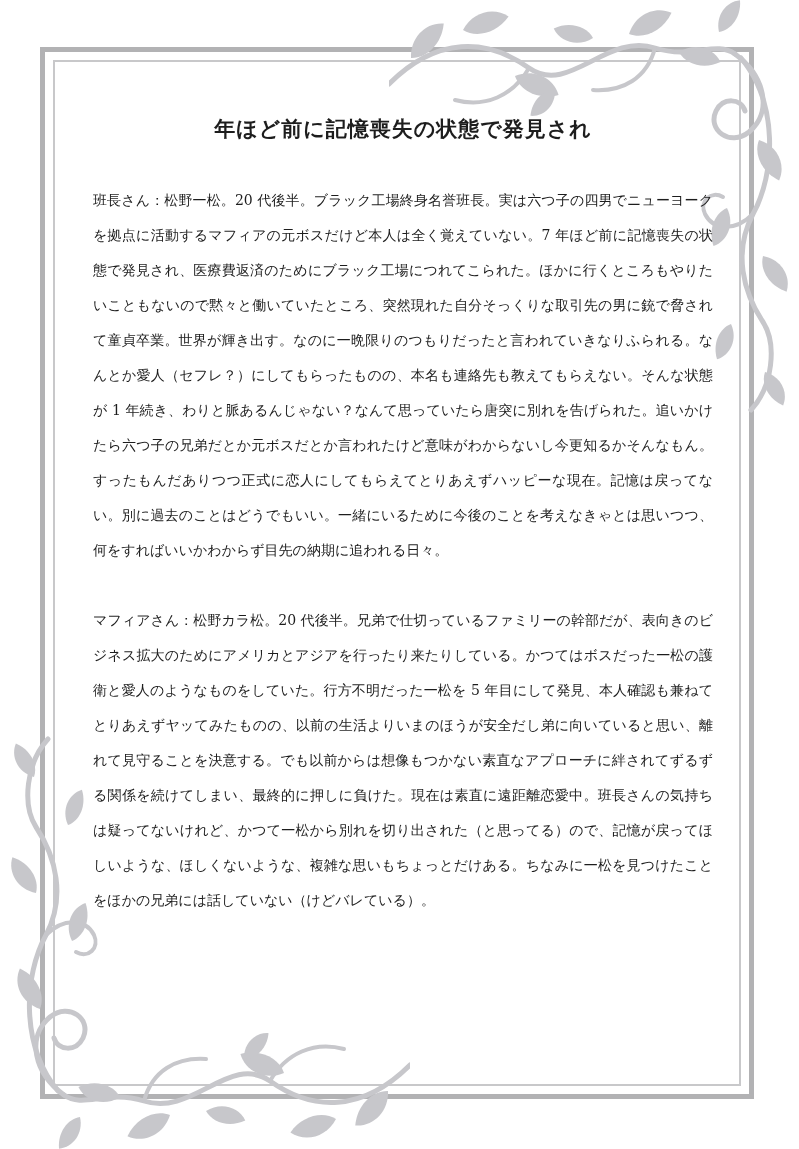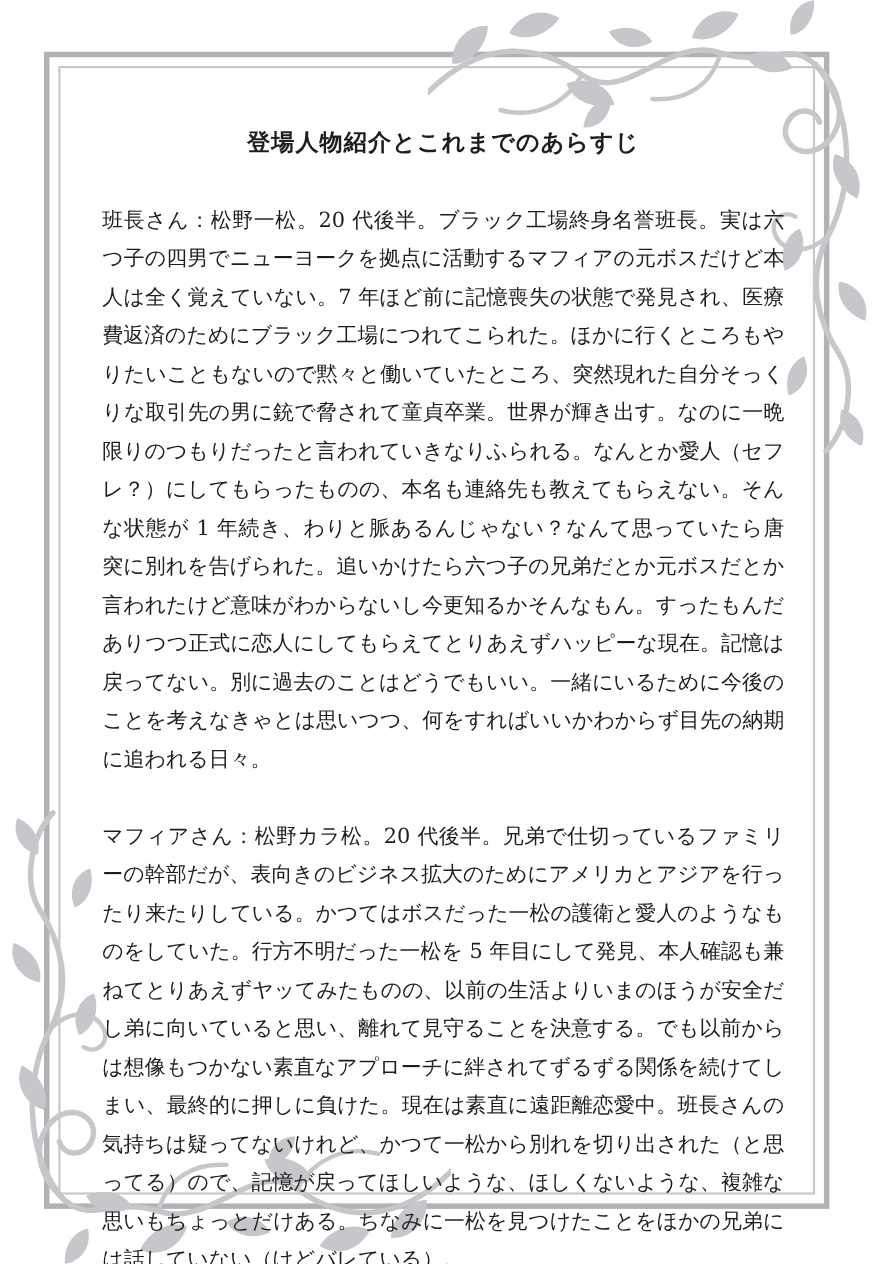--- a/index.html
+++ b/index.html
@@ -37,21 +37,21 @@
     color:var(--ink);
   }
   .doc-title{
     font-size:21px;
     font-weight:bold;
     text-align:center;
     letter-spacing:1px;
     margin-bottom:40px;
   }
   .para{
-    font-size:19px;
+    font-size:14px;
     line-height:35px;
     text-align:justify;
     text-justify:inter-ideograph;
   }
   .para + .para{margin-top:35px;}
 </style>
 </head>
 <body>
 
 <div class="page">
@@ -92,20 +92,20 @@
 
   <svg class="ornament tr" width="418" height="430" viewBox="-8 0 418 430">
     <use href="#vine"></use>
   </svg>
 
   <svg class="ornament bl" width="418" height="430" viewBox="-8 0 418 430">
     <use href="#vine"></use>
   </svg>
 
   <div class="content">
-    <h1 class="doc-title">登場人物紹介とこれまでのあらすじ</h1>
+    <h1 class="doc-title">年ほど前に記憶喪失の状態で発見され</h1>
 
     <p class="para">班長さん：松野一松。20 代後半。ブラック工場終身名誉班長。実は六つ子の四男でニューヨークを拠点に活動するマフィアの元ボスだけど本人は全く覚えていない。7 年ほど前に記憶喪失の状態で発見され、医療費返済のためにブラック工場につれてこられた。ほかに行くところもやりたいこともないので黙々と働いていたところ、突然現れた自分そっくりな取引先の男に銃で脅されて童貞卒業。世界が輝き出す。なのに一晩限りのつもりだったと言われていきなりふられる。なんとか愛人（セフレ？）にしてもらったものの、本名も連絡先も教えてもらえない。そんな状態が 1 年続き、わりと脈あるんじゃない？なんて思っていたら唐突に別れを告げられた。追いかけたら六つ子の兄弟だとか元ボスだとか言われたけど意味がわからないし今更知るかそんなもん。すったもんだありつつ正式に恋人にしてもらえてとりあえずハッピーな現在。記憶は戻ってない。別に過去のことはどうでもいい。一緒にいるために今後のことを考えなきゃとは思いつつ、何をすればいいかわからず目先の納期に追われる日々。</p>
 
     <p class="para">マフィアさん：松野カラ松。20 代後半。兄弟で仕切っているファミリーの幹部だが、表向きのビジネス拡大のためにアメリカとアジアを行ったり来たりしている。かつてはボスだった一松の護衛と愛人のようなものをしていた。行方不明だった一松を 5 年目にして発見、本人確認も兼ねてとりあえずヤッてみたものの、以前の生活よりいまのほうが安全だし弟に向いていると思い、離れて見守ることを決意する。でも以前からは想像もつかない素直なアプローチに絆されてずるずる関係を続けてしまい、最終的に押しに負けた。現在は素直に遠距離恋愛中。班長さんの気持ちは疑ってないけれど、かつて一松から別れを切り出された（と思ってる）ので、記憶が戻ってほしいような、ほしくないような、複雑な思いもちょっとだけある。ちなみに一松を見つけたことをほかの兄弟には話していない（けどバレている）。</p>
   </div>
 
 </div>
 
 </body></html>

